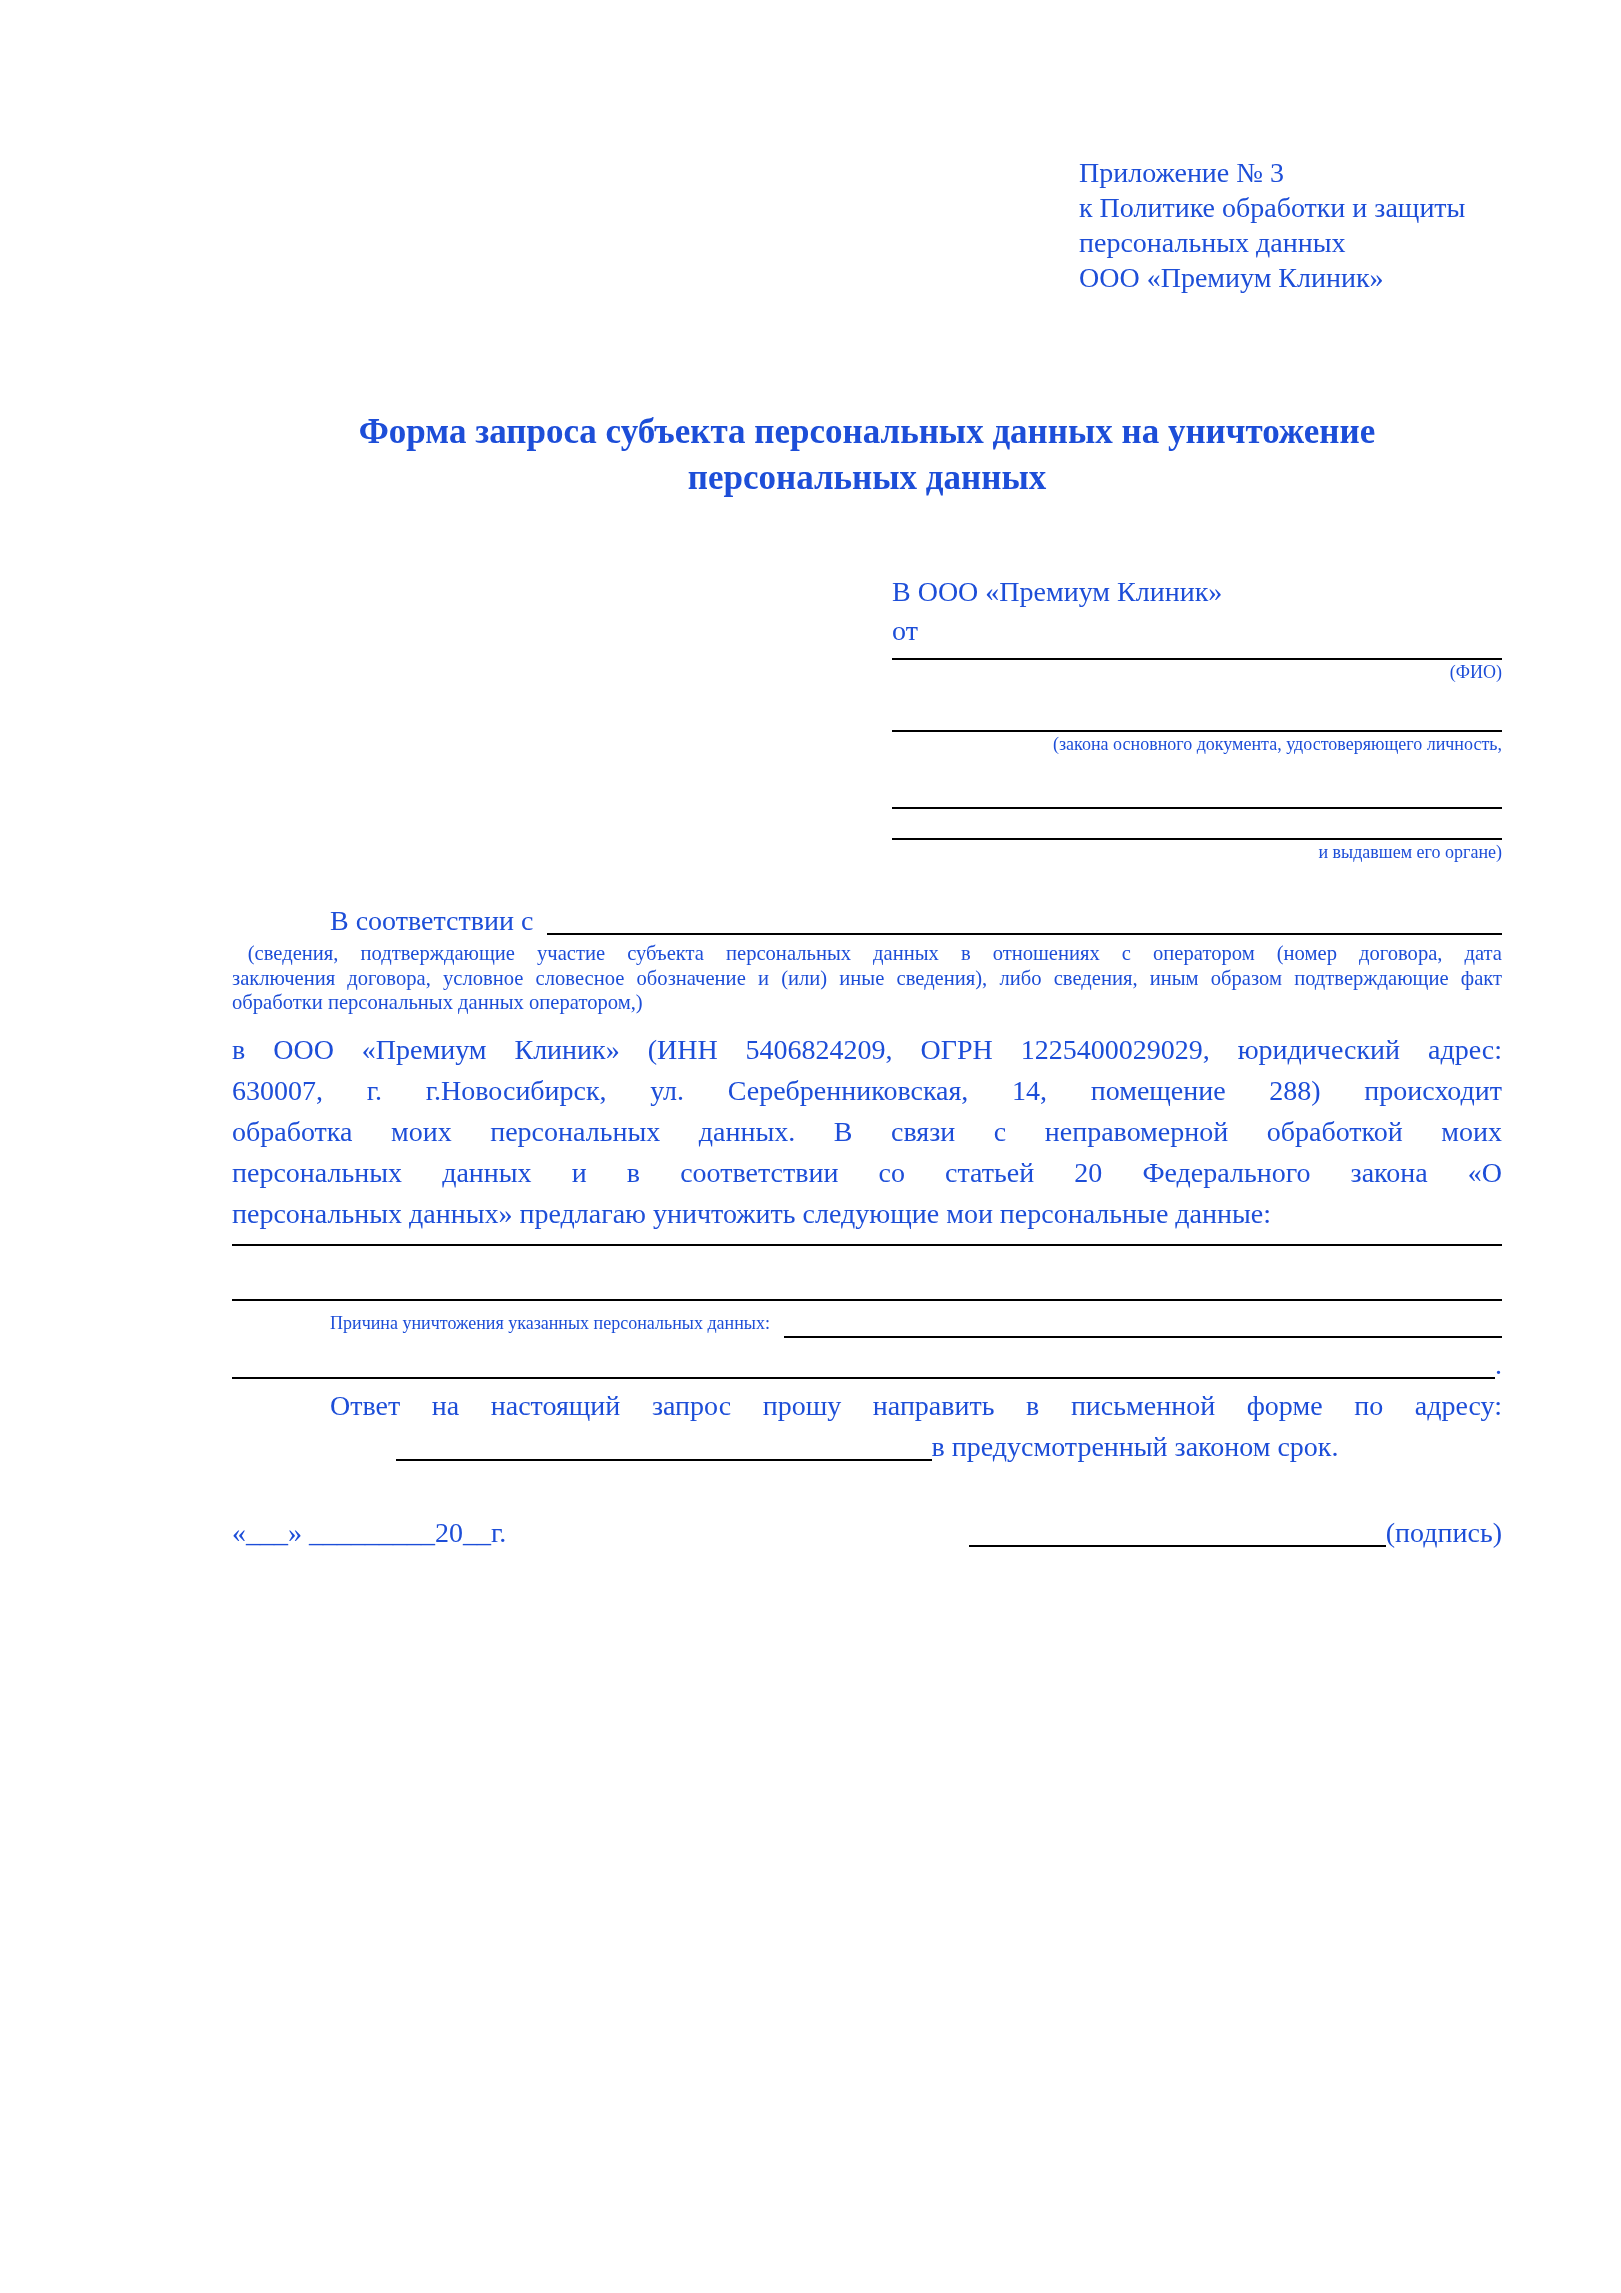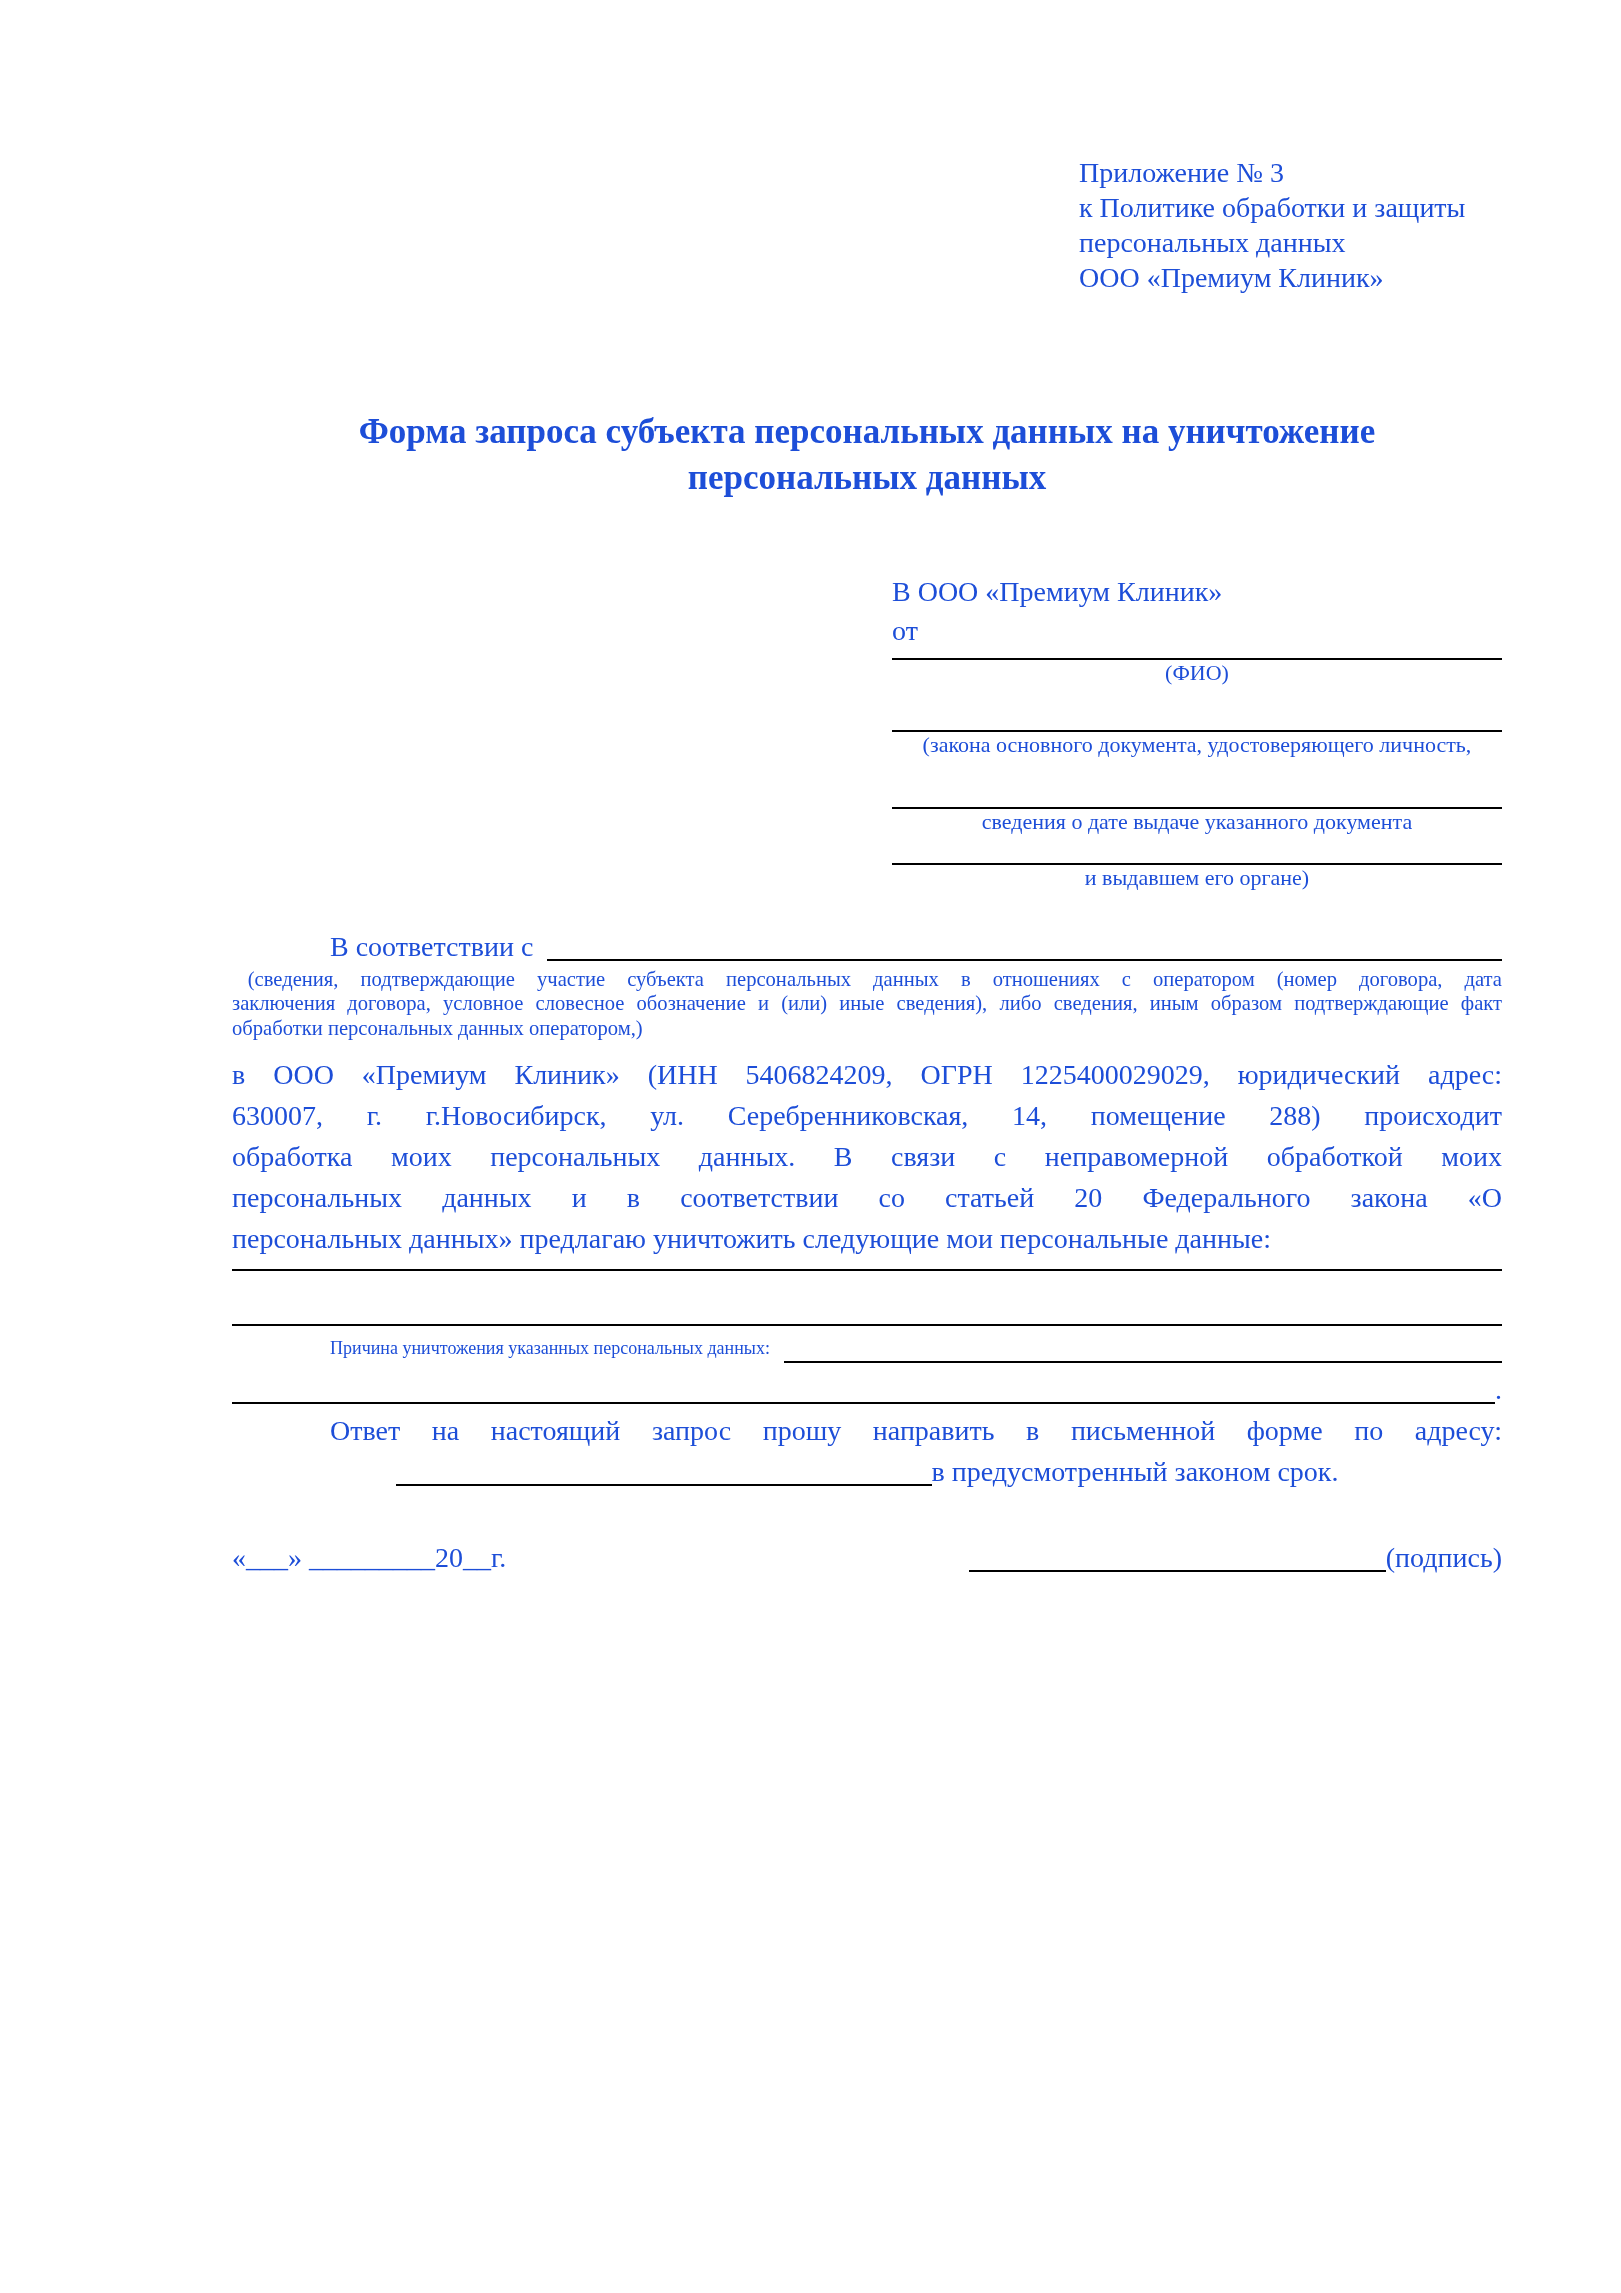--- a/index.html
+++ b/index.html
@@ -37,23 +37,23 @@
   .addr { width: 610px; margin: 69px 0 0 auto; font-size: 28px; }
   .addr .to-line { line-height: 43px; }
   .addr .from-line { line-height: 35px; }
   .rule { border-bottom: 2.9px solid #000; height: 0; }
   .addr .rule { width: 100%; }
   .addr .r1 { margin-top: 9.8px; }
   .addr .r2 { margin-top: 45px; }
   .addr .r3 { margin-top: 49px; }
   .addr .r4 { margin-top: 29px; }
   .addr .cap {
-    font-size: 22px;
+    font-size: 18px;
     line-height: 25.5px;
-    text-align: center;
+    text-align: right;
   }
 
   
   .accord-row { display: flex; margin-top: 35px; font-size: 28px; line-height: 41px; }
   .indent { width: 98px; flex: none; }
   .accord-row .rule { flex: 1; align-self: flex-end; margin-bottom: 5.9px; }
 
   
   .fine { font-size: 20.6px; line-height: 24.5px; }
   .fine .ln { text-align: justify; }
@@ -116,21 +116,20 @@
       <div class="to-line">В ООО «Премиум Клиник»</div>
       <div class="from-line">от</div>
 
       <div class="rule r1"></div>
       <div class="cap">(ФИО)</div>
 
       <div class="rule r2"></div>
       <div class="cap">(закона основного документа, удостоверяющего личность,</div>
 
       <div class="rule r3"></div>
-      <div class="cap">сведения о дате выдаче указанного документа</div>
 
       <div class="rule r4"></div>
       <div class="cap">и выдавшем его органе)</div>
     </div>
 
     <div class="accord-row">
       <div class="indent"></div>
       <span>В соответствии с</span>
       <span class="indent" style="width:13.7px"></span>
       <div class="rule"></div>

